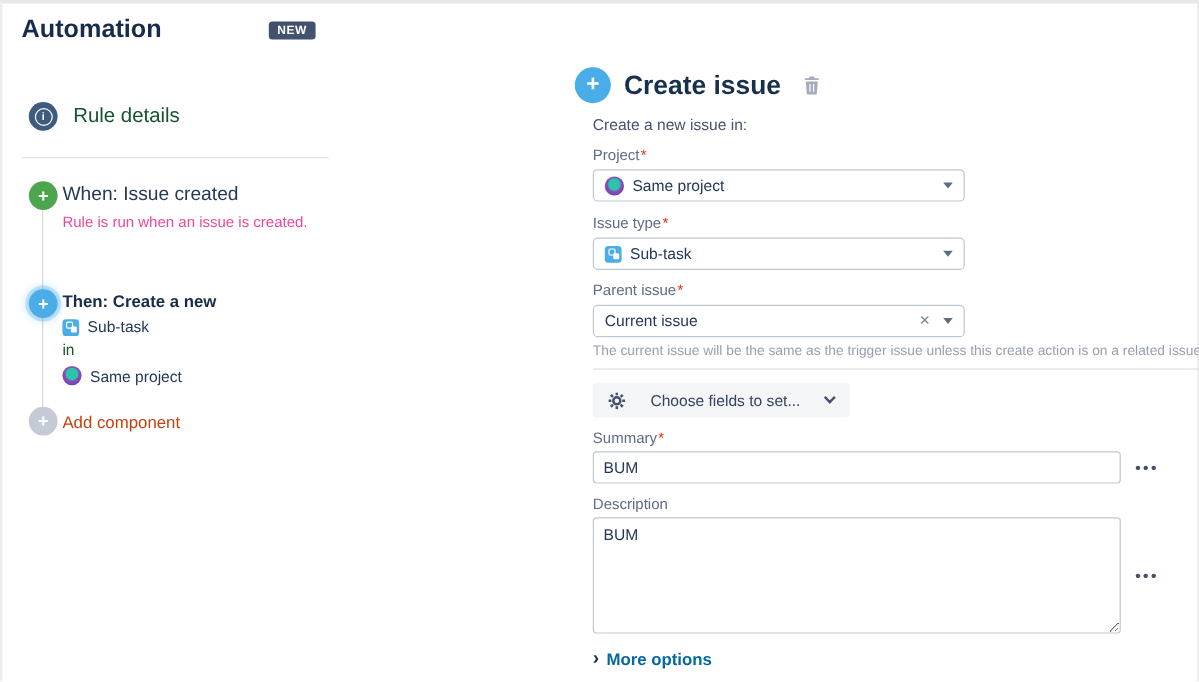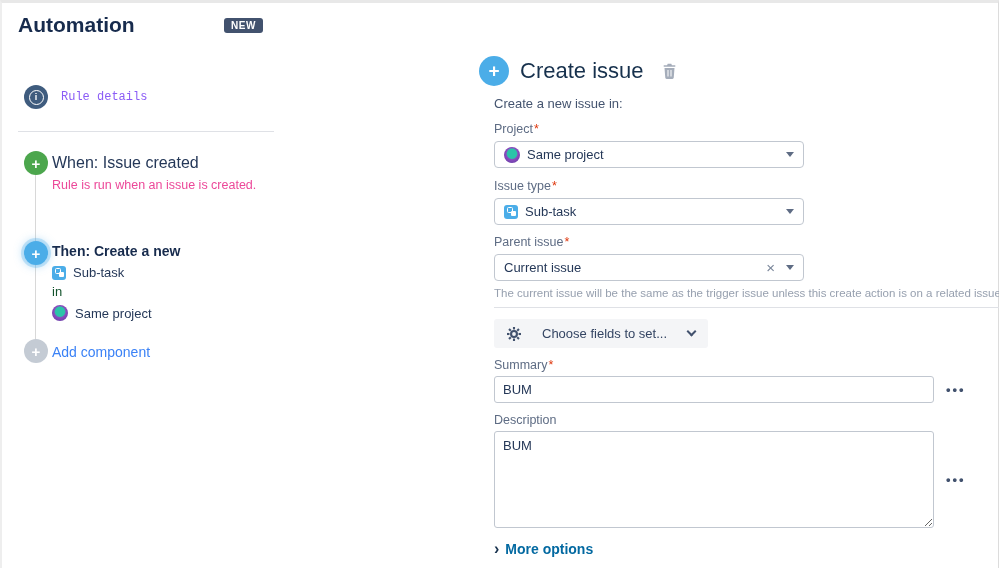--- a/index.html
+++ b/index.html
@@ -27,57 +27,57 @@
   .c-info .ring {
     width:15px; height:15px; border:1.5px solid #fff; border-radius:50%;
     display:flex; align-items:center; justify-content:center; font-size:9px; font-weight:700; font-style:normal;
   }
   .c-green { background:#4CA64D; }
   .c-blue  { background:#4BADE8; }
   .c-blue.halo { box-shadow:0 0 0 3px rgba(76,173,232,.28), 0 0 8px 2px rgba(76,173,232,.35); }
   .c-gray  { background:#C4CBD4; }
 
   .rule-details { position:absolute; left:22px; top:82px; display:flex; align-items:center; gap:13px; }
-  .rule-details .lbl { font-size:12px; color:#8b5cf6;font-family:Liberation Mono, monospace; }
+  .rule-details .lbl { font-size:17px; color:#14532d; }
 
   .side-divider { position:absolute; left:16px; top:128px; width:256px; height:1px; background:#dfe1e6; }
   .tl-line { position:absolute; left:33px; top:160px; width:1px; height:188px; background:#d8d8d8; z-index:1; }
 
   .tl-circle { position:absolute; left:22px; }
   .when-circle { top:148px; }
   .then-circle { top:238px; }
   .add-circle  { top:336px; }
 
   .when-text { position:absolute; left:50px; top:151px; }
   .when-text .t { font-size:16px; color:#253858; }
   .when-text .d { font-size:12.5px; color:#ec4899; margin-top:6px; }
 
   .then-text { position:absolute; left:50px; top:240px; }
   .then-text .t { font-size:14px; font-weight:700; color:#172B4D; }
   .then-row { display:flex; align-items:center; gap:7px; margin-top:6px; font-size:13px; color:#253858; }
   .then-in { margin-top:4px; font-size:13px; color:#14532d; }
 
-  .add-label { position:absolute; left:50px; top:341px; font-size:14px; color:#3b82f6; }
+  .add-label { position:absolute; left:50px; top:341px; font-size:14px; color:#c2410c; }
 
   
   .subtask-icon { width:14px; height:14px; background:#4BADE8; border-radius:3px; position:relative; flex:0 0 14px; }
   .subtask-icon i.outline { position:absolute; left:2.5px; top:2.5px; width:6px; height:6px; border:1.5px solid #fff; border-radius:1.5px; }
   .subtask-icon i.solid   { position:absolute; right:2.5px; bottom:2.5px; width:5px; height:5px; background:#fff; border-radius:1px; }
   .avatar {
     width:16px; height:16px; border-radius:50%; flex:0 0 16px;
     background:radial-gradient(circle at 50% 42%, #2bc4a9 0%, #2bc4a9 38%, #8a4bbf 48%, #5b3a9d 100%);
   }
 
   
   .action-header { position:absolute; left:477px; top:53px; display:flex; align-items:center; gap:11px; }
   .circle30 {
     width:30px; height:30px; border-radius:50%; background:#4BADE8; color:#fff;
     display:flex; align-items:center; justify-content:center; font-size:19px; font-weight:700;
   }
-  .action-heading { font-size:22px; font-weight:400; color:#17314D; }
+  .action-heading { font-size:22px; font-weight:700; color:#17314D; }
   .trash-btn { margin-left:7px; display:flex; cursor:pointer; }
 
   .form { position:absolute; left:492px; top:92px; width:507px; }
   .intro { font-size:13px; color:#44546F; line-height:17px; }
   .f-label { font-size:12.5px; color:#5E6C84; line-height:16px; margin-top:9px; }
   .f-label.tight { margin-top:10px; }
   .req { color:#DE350B; margin-left:1px; }
 
   .select {
     margin-top:4px; width:310px; height:27px; background:#fff; border:1px solid #C1C7D0;

